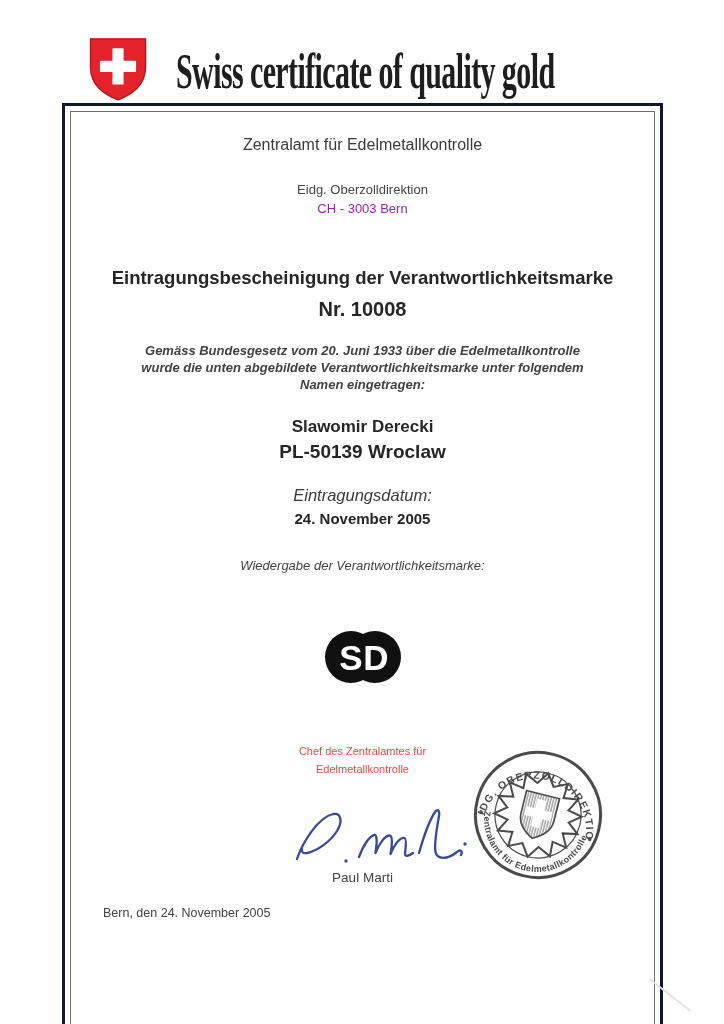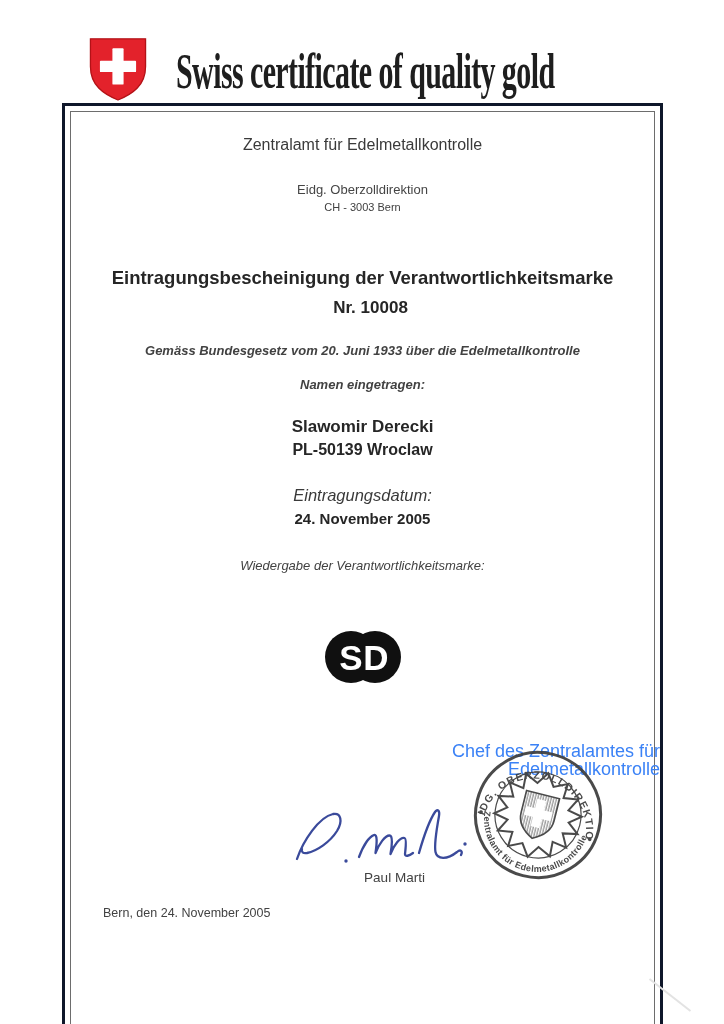--- a/index.html
+++ b/index.html
@@ -25,37 +25,37 @@
   }
   .frame-inner {
     position:absolute; left:5px; top:5px; right:5px; bottom:5px;
     border:1px solid #6d6d6d; pointer-events:none;
   }
 
   .cline { position:absolute; left:0; width:100%; text-align:center; white-space:nowrap; }
 
   .authority   { top:30px;  font-size:16px;   color:#3a3a3a; }
   .department  { top:76px;  font-size:13px;   color:#454545; }
-  .address     { top:95px;  font-size:11px;   color:#404040; }
+  .address     { top:95px;  font-size:13px;   color:#a21caf; }
 
   .doc-title   { top:151px; font-size:18.5px; font-weight:700; color:var(--text-dark,#262626);margin-top:10px; }
-  .doc-number  { top:192px; font-size:17px; font-weight:700; color:var(--text-dark,#262626);margin-left:8px; }
+  .doc-number  { top:192px; font-size:20px; font-weight:700; color:var(--text-dark,#262626); }
 
   .legal       { top:236px; font-size:13px; font-style:italic; line-height:17px; color:#424242;font-weight:bold; }
   .validity    { top:435px; font-size:13px; font-style:italic; line-height:16.5px; color:#424242; }
 
   .holder-name { top:311px; font-size:17px; font-weight:700; color:var(--text-dark,#262626); }
-  .holder-city { top:335px; font-size:16px; font-weight:700; color:var(--text-dark,#262626);text-align:center; }
+  .holder-city { top:335px; font-size:19px; font-weight:700; color:var(--text-dark,#262626);text-align:center; }
 
   .reg-label   { top:380px; font-size:16.5px; color:#3a3a3a;font-style:italic; }
   .reg-date    { top:404px; font-size:15px; font-weight:700; color:var(--text-dark,#262626); }
 
   .mark-wrap   { top:524px; }
-  .chef        { top:637px; font-size:18px; line-height:17.5px; color:#3b82f6;text-align:right; }
-  .signer-name { top:764px; font-size:13.5px; color:#424242;padding-left:32px; }
+  .chef        { top:637px; font-size:11px; line-height:17.5px; color:#ef4444; }
+  .signer-name { top:764px; font-size:13.5px; color:#424242; }
 
   .signature   { position:absolute; left:224px; top:697px; }
   .stamp       { position:absolute; left:405px; top:641px; opacity:.93; }
 
   .footer-date { position:absolute; left:38px; top:800px; font-size:12.5px; color:#424242; white-space:nowrap; }
 
   .artifact { position:absolute; background:#e3e3e3; }
   .artifact.a1 { left:644px; top:994px; width:52px; height:2px; transform:rotate(38deg); }
 </style>
 </head>
@@ -75,21 +75,21 @@
 
     <div class="cline authority">Zentralamt für Edelmetallkontrolle</div>
     <div class="cline department">Eidg. Oberzolldirektion</div>
     <div class="cline address">CH - 3003 Bern</div>
 
     <div class="cline doc-title">Eintragungsbescheinigung der Verantwortlichkeitsmarke</div>
     <div class="cline doc-number">Nr. 10008</div>
 
     <div class="cline legal">
       <span>Gemäss Bundesgesetz vom 20. Juni 1933 über die Edelmetallkontrolle</span><br>
-      <br>
+      <span>wurde die unten abgebildete Verantwortlichkeitsmarke unter folgendem</span><br>
       <span>Namen eingetragen:</span>
     </div>
 
     <div class="cline holder-name">Slawomir Derecki</div>
     <div class="cline holder-city">PL-50139 Wroclaw</div>
 
     <div class="cline reg-label">Eintragungsdatum:</div>
     <div class="cline reg-date">24. November 2005</div>
 
     <div class="cline validity">

